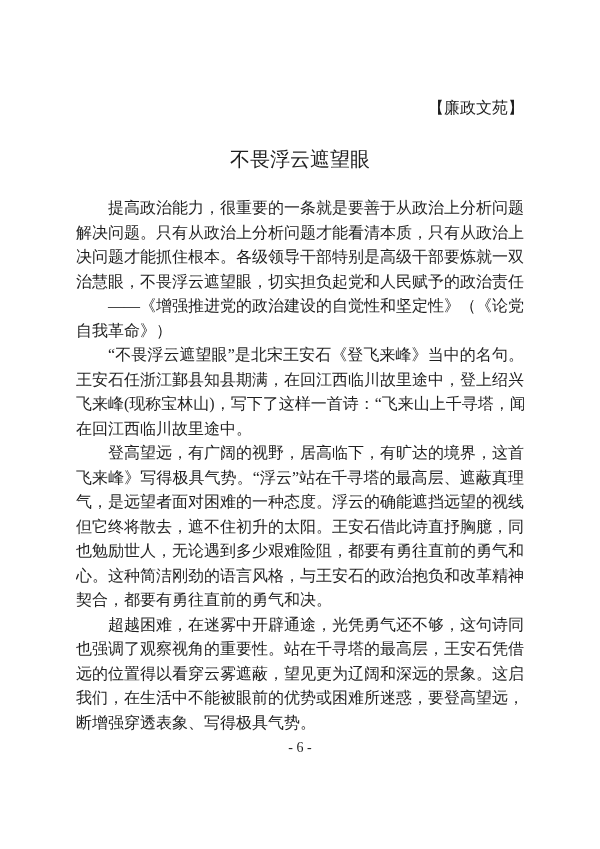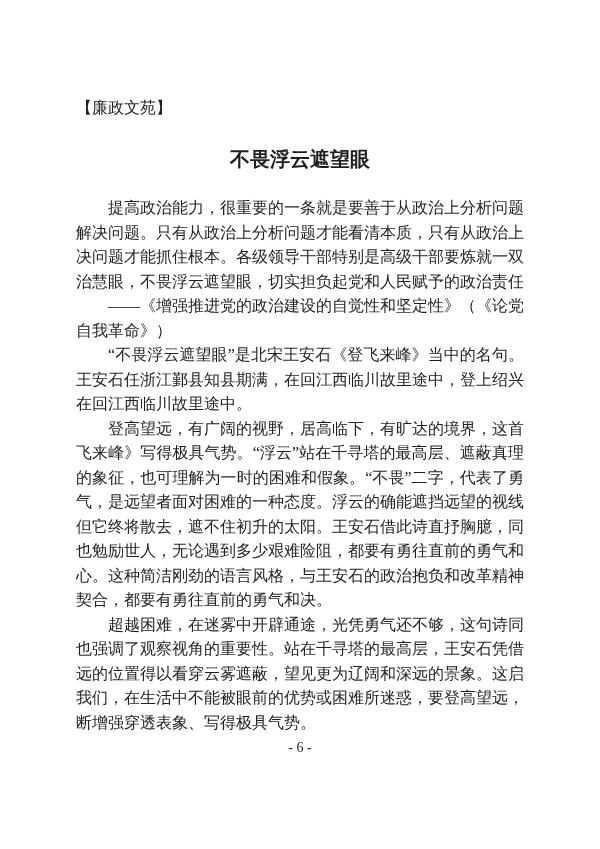--- a/index.html
+++ b/index.html
@@ -15,27 +15,27 @@
     background: #ffffff;
     box-sizing: border-box;
     padding: 96px 76px 0 76px;
     font-family: "Liberation Serif", "DejaVu Serif", serif;
     color: #1f1f1f;
     overflow: hidden;
   }
   .section-label {
     font-size: 16px;
     line-height: 24px;
-    text-align: left;
+    text-align: right;
   }
   .doc-title {
     margin-top: 24px;
     font-size: 20px;
     line-height: 30px;
-    font-weight: bold;
+    font-weight: normal;
     text-align: center;
   }
   .doc-body {
     margin-top: 22px;
     font-size: 16px;
   }
   .para {
     margin: 0;
     padding: 0;
   }
@@ -77,26 +77,26 @@
         <div class="line">决问题才能抓住根本。各级领导干部特别是高级干部要炼就一双政</div>
         <div class="line last">治慧眼，不畏浮云遮望眼，切实担负起党和人民赋予的政治责任。</div>
       </div>
       <div class="para">
         <div class="line first">——《增强推进党的政治建设的自觉性和坚定性》（《论党的</div>
         <div class="line last">自我革命》）</div>
       </div>
       <div class="para">
         <div class="line first">“不畏浮云遮望眼”是北宋王安石《登飞来峰》当中的名句。</div>
         <div class="line">王安石任浙江鄞县知县期满，在回江西临川故里途中，登上绍兴的</div>
+        <div class="line">飞来峰(现称宝林山)，写下了这样一首诗：“飞来山上千寻塔，闻</div>
         <div class="line last">在回江西临川故里途中。</div>
       </div>
       <div class="para">
         <div class="line first">登高望远，有广阔的视野，居高临下，有旷达的境界，这首《登</div>
         <div class="line">飞来峰》写得极具气势。“浮云”站在千寻塔的最高层、遮蔽真理</div>
-        <div class="line">的象征，也可理解为一时的困难和假象。“不畏”二字，代表了勇</div>
         <div class="line">气，是远望者面对困难的一种态度。浮云的确能遮挡远望的视线，</div>
         <div class="line">但它终将散去，遮不住初升的太阳。王安石借此诗直抒胸臆，同时</div>
         <div class="line">也勉励世人，无论遇到多少艰难险阻，都要有勇往直前的勇气和决</div>
         <div class="line">心。这种简洁刚劲的语言风格，与王安石的政治抱负和改革精神相</div>
         <div class="line last">契合，都要有勇往直前的勇气和决。</div>
       </div>
       <div class="para">
         <div class="line first">超越困难，在迷雾中开辟通途，光凭勇气还不够，这句诗同时</div>
         <div class="line">也强调了观察视角的重要性。站在千寻塔的最高层，王安石凭借高</div>
         <div class="line">远的位置得以看穿云雾遮蔽，望见更为辽阔和深远的景象。这启示</div>

